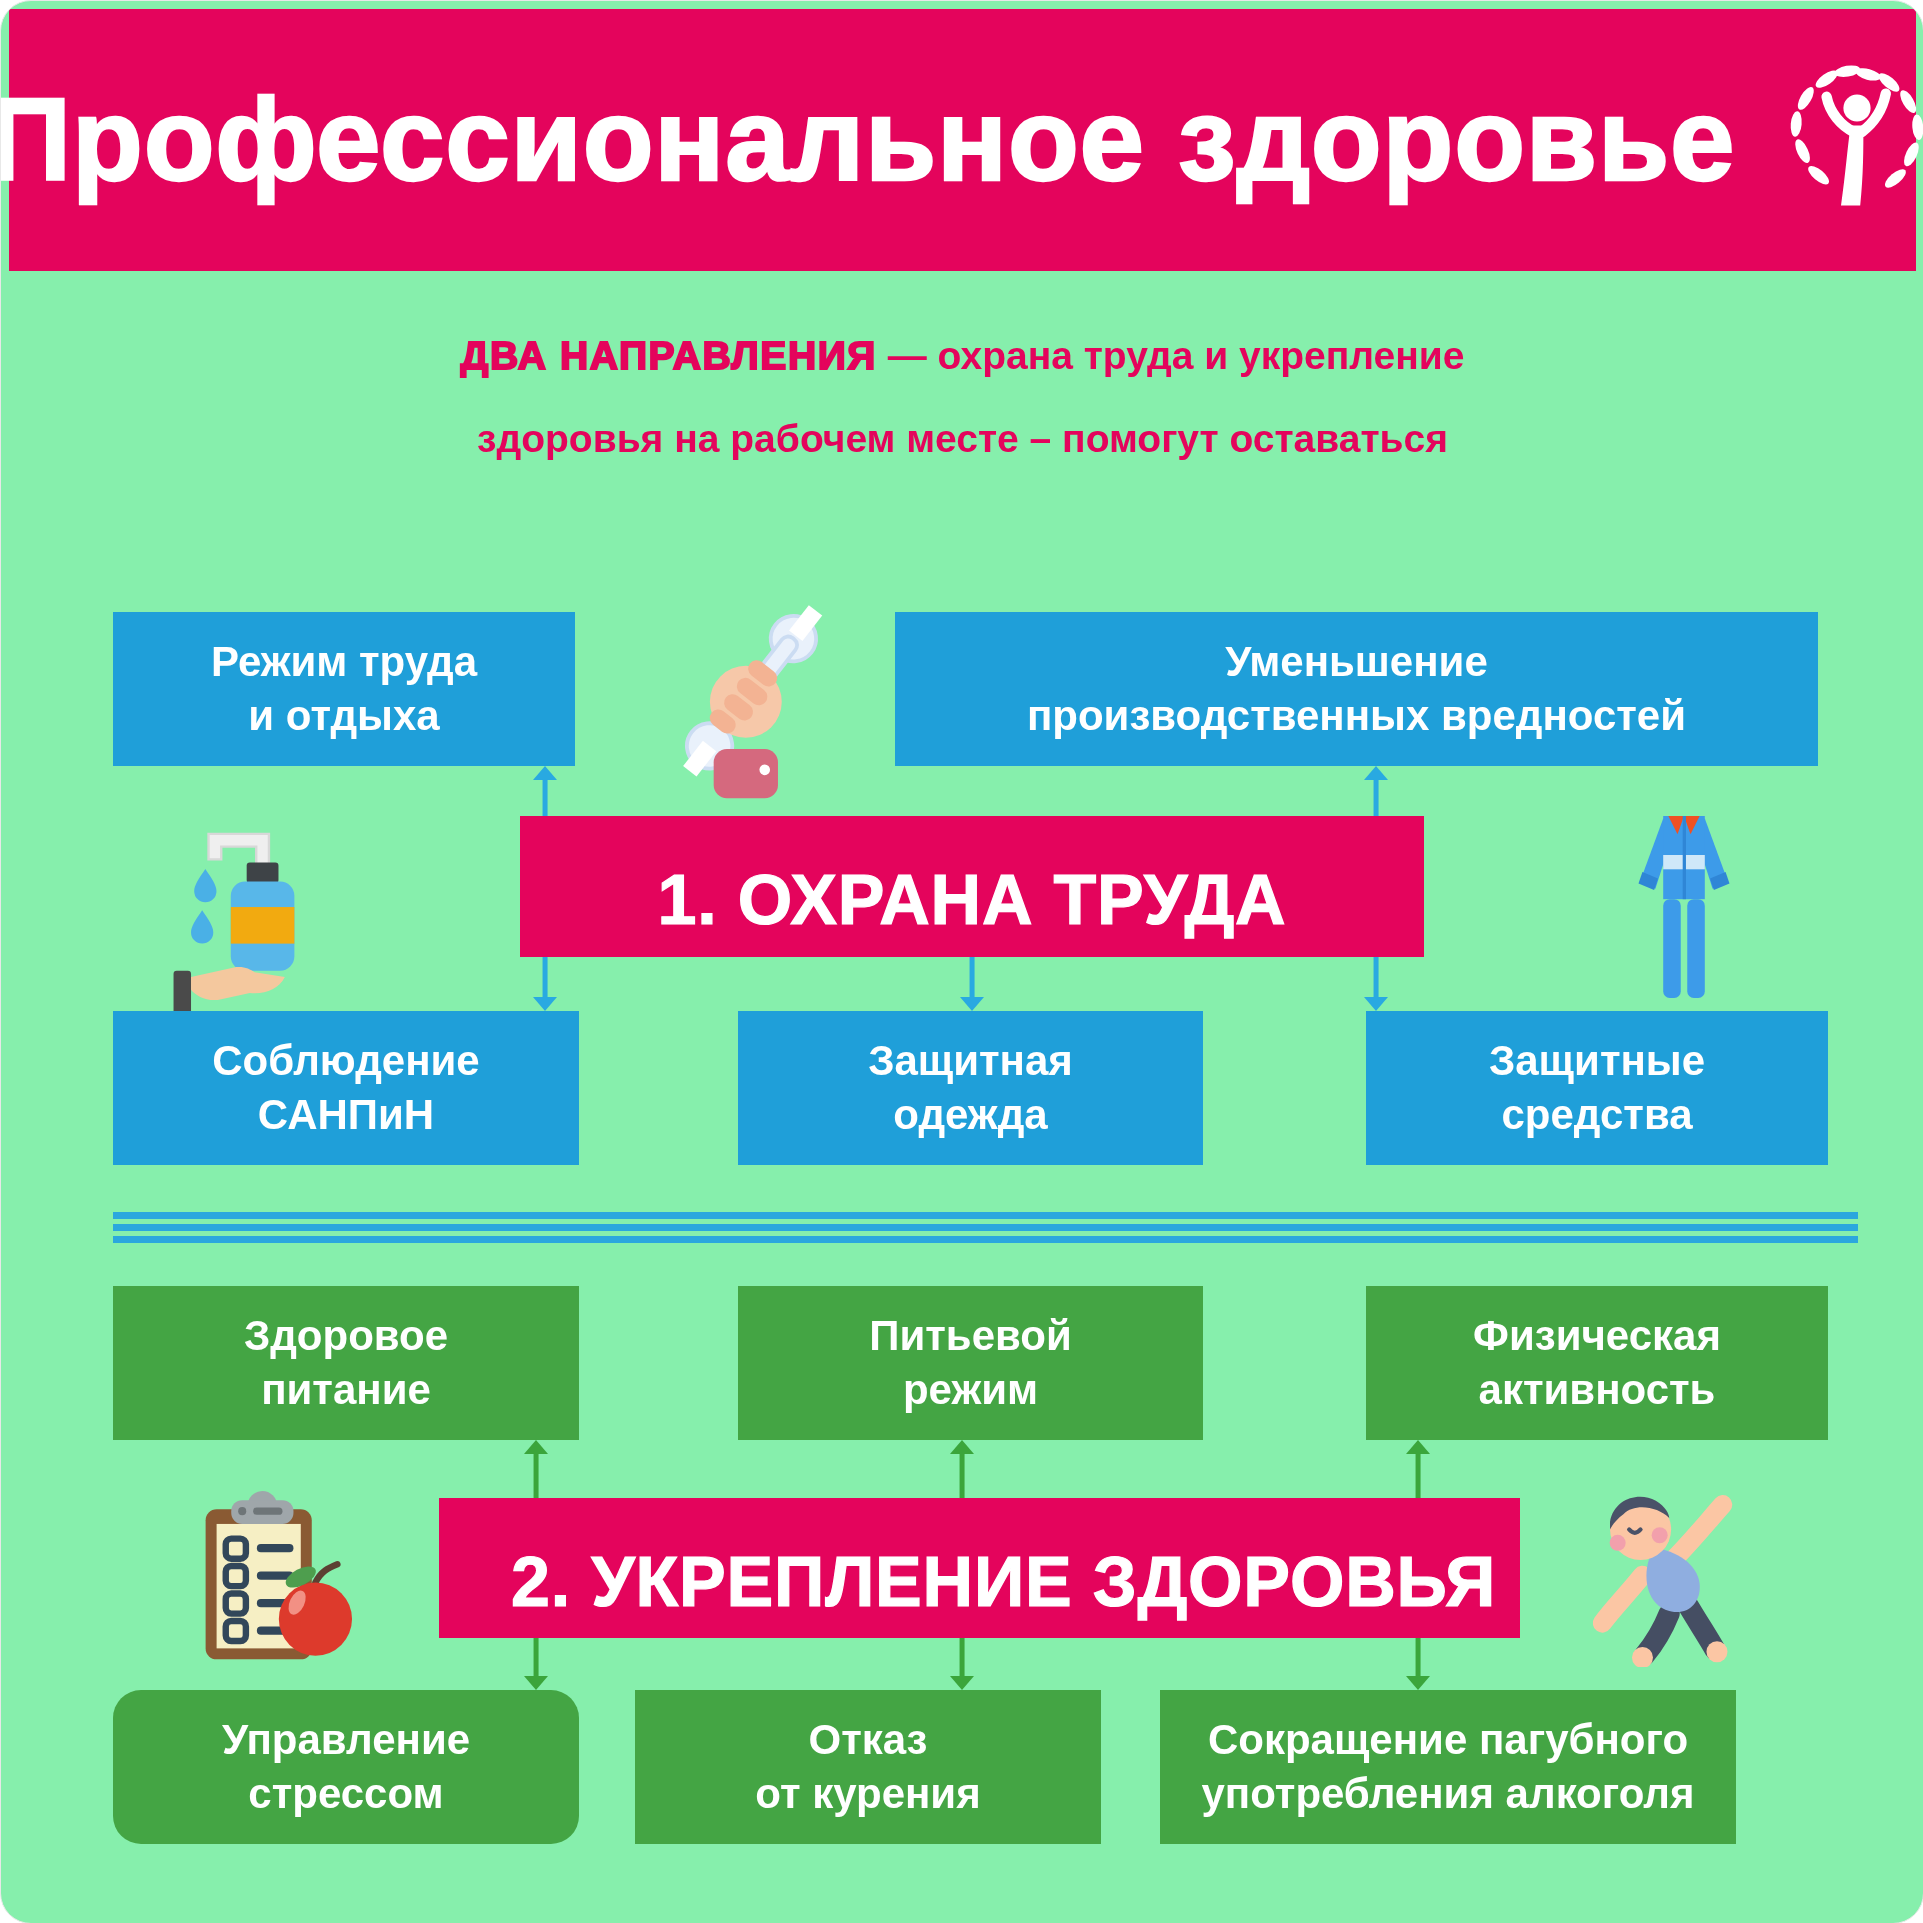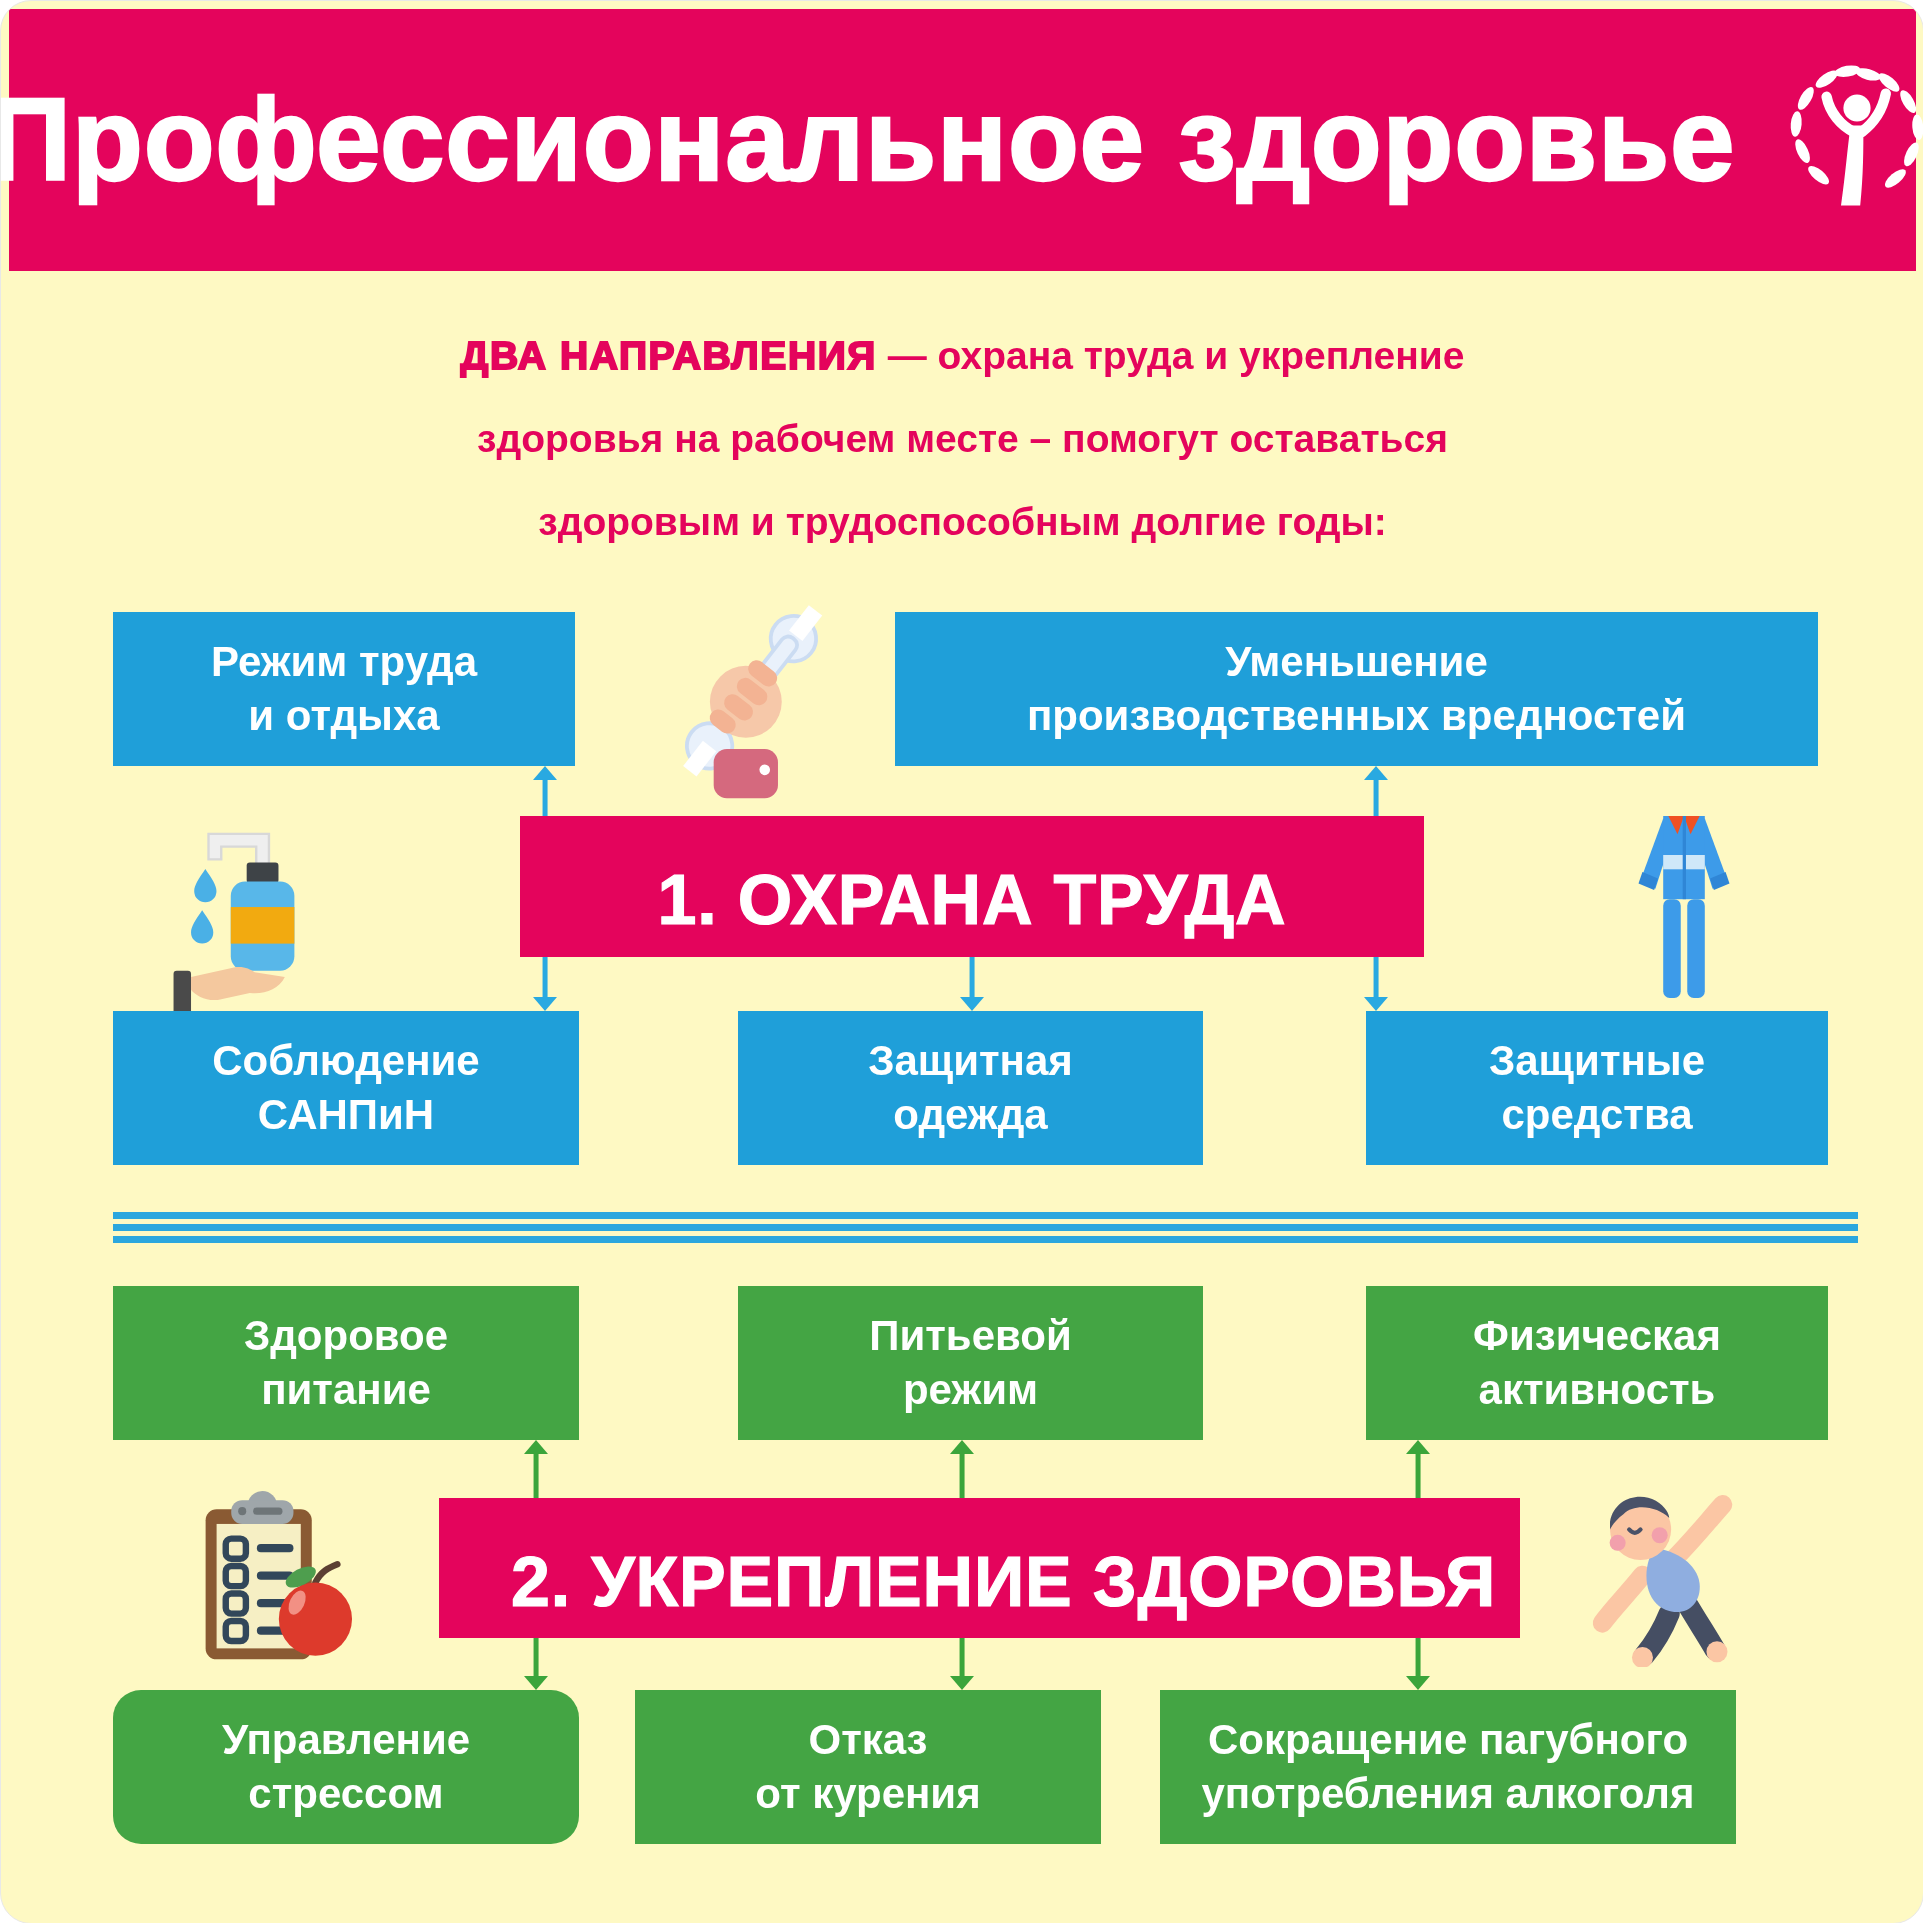--- a/index.html
+++ b/index.html
@@ -1,17 +1,17 @@
 <!DOCTYPE html>
 <html style="font-size:13px"><head>
 <meta charset="utf-8">
 <style>
   html,body{margin:0;padding:0;background:#fff;}
   body{width:1923px;height:1923px;font-family:"Liberation Sans",sans-serif;}
-  .poster{position:relative;width:1922px;height:1922px;background:#fef9c3;border:0.8px solid #e8e8e8;border-radius:31px;overflow:hidden;}
+  .poster{position:relative;width:1922px;height:1922px;background:#86efac;border:0.8px solid #e8e8e8;border-radius:31px;overflow:hidden;}
 
   
   .header{position:absolute;left:8.1px;top:8.1px;width:1907px;height:262px;background:#E4045C;
           display:flex;align-items:center;justify-content:center;gap:42px;}
   .title{color:#fff;font-size:116px;font-weight:bold;letter-spacing:0.8px;margin:0;
          -webkit-text-stroke:2.4px #fff;white-space:nowrap;}
   .logo{width:160px;height:160px;flex:0 0 auto;}
 
   
   .intro{position:absolute;left:0;top:313px;width:1923px;text-align:center;color:#E4045C;
@@ -69,21 +69,20 @@
         <path d="M46,41 C44,55 43,70 40,91 L52,91 C54,72 54,56 54,41 Z"></path>
       </g>
       <path d="M48,45 C40,41 33,33 31,23" stroke="#fff" stroke-width="6.5" fill="none" stroke-linecap="round"></path>
       <path d="M53,45 C61,39 66,31 68,21" stroke="#fff" stroke-width="6.5" fill="none" stroke-linecap="round"></path>
     </svg>
   </header>
 
   <div class="intro">
     <span class="intro-line"><span class="intro-lead">ДВА НАПРАВЛЕНИЯ</span><span> — охрана труда и укрепление</span></span>
     <span class="intro-line">здоровья на рабочем месте – помогут оставаться</span>
-    <span class="intro-line">здоровым и трудоспособным долгие годы:</span>
   </div>
 
   <div class="box blue" style="left:112px;top:611px;width:462px;height:154px;">
     <span class="box-label">Режим труда
 и отдыха</span>
   </div>
 
   <svg class="icon" style="left:651px;top:593px;width:199px;height:208px;" viewBox="0 0 100 110">
     <g transform="rotate(38 50 52)">
       <circle cx="50" cy="16" r="12" fill="#E9F1FB" stroke="#CBDCF2" stroke-width="2"></circle>

